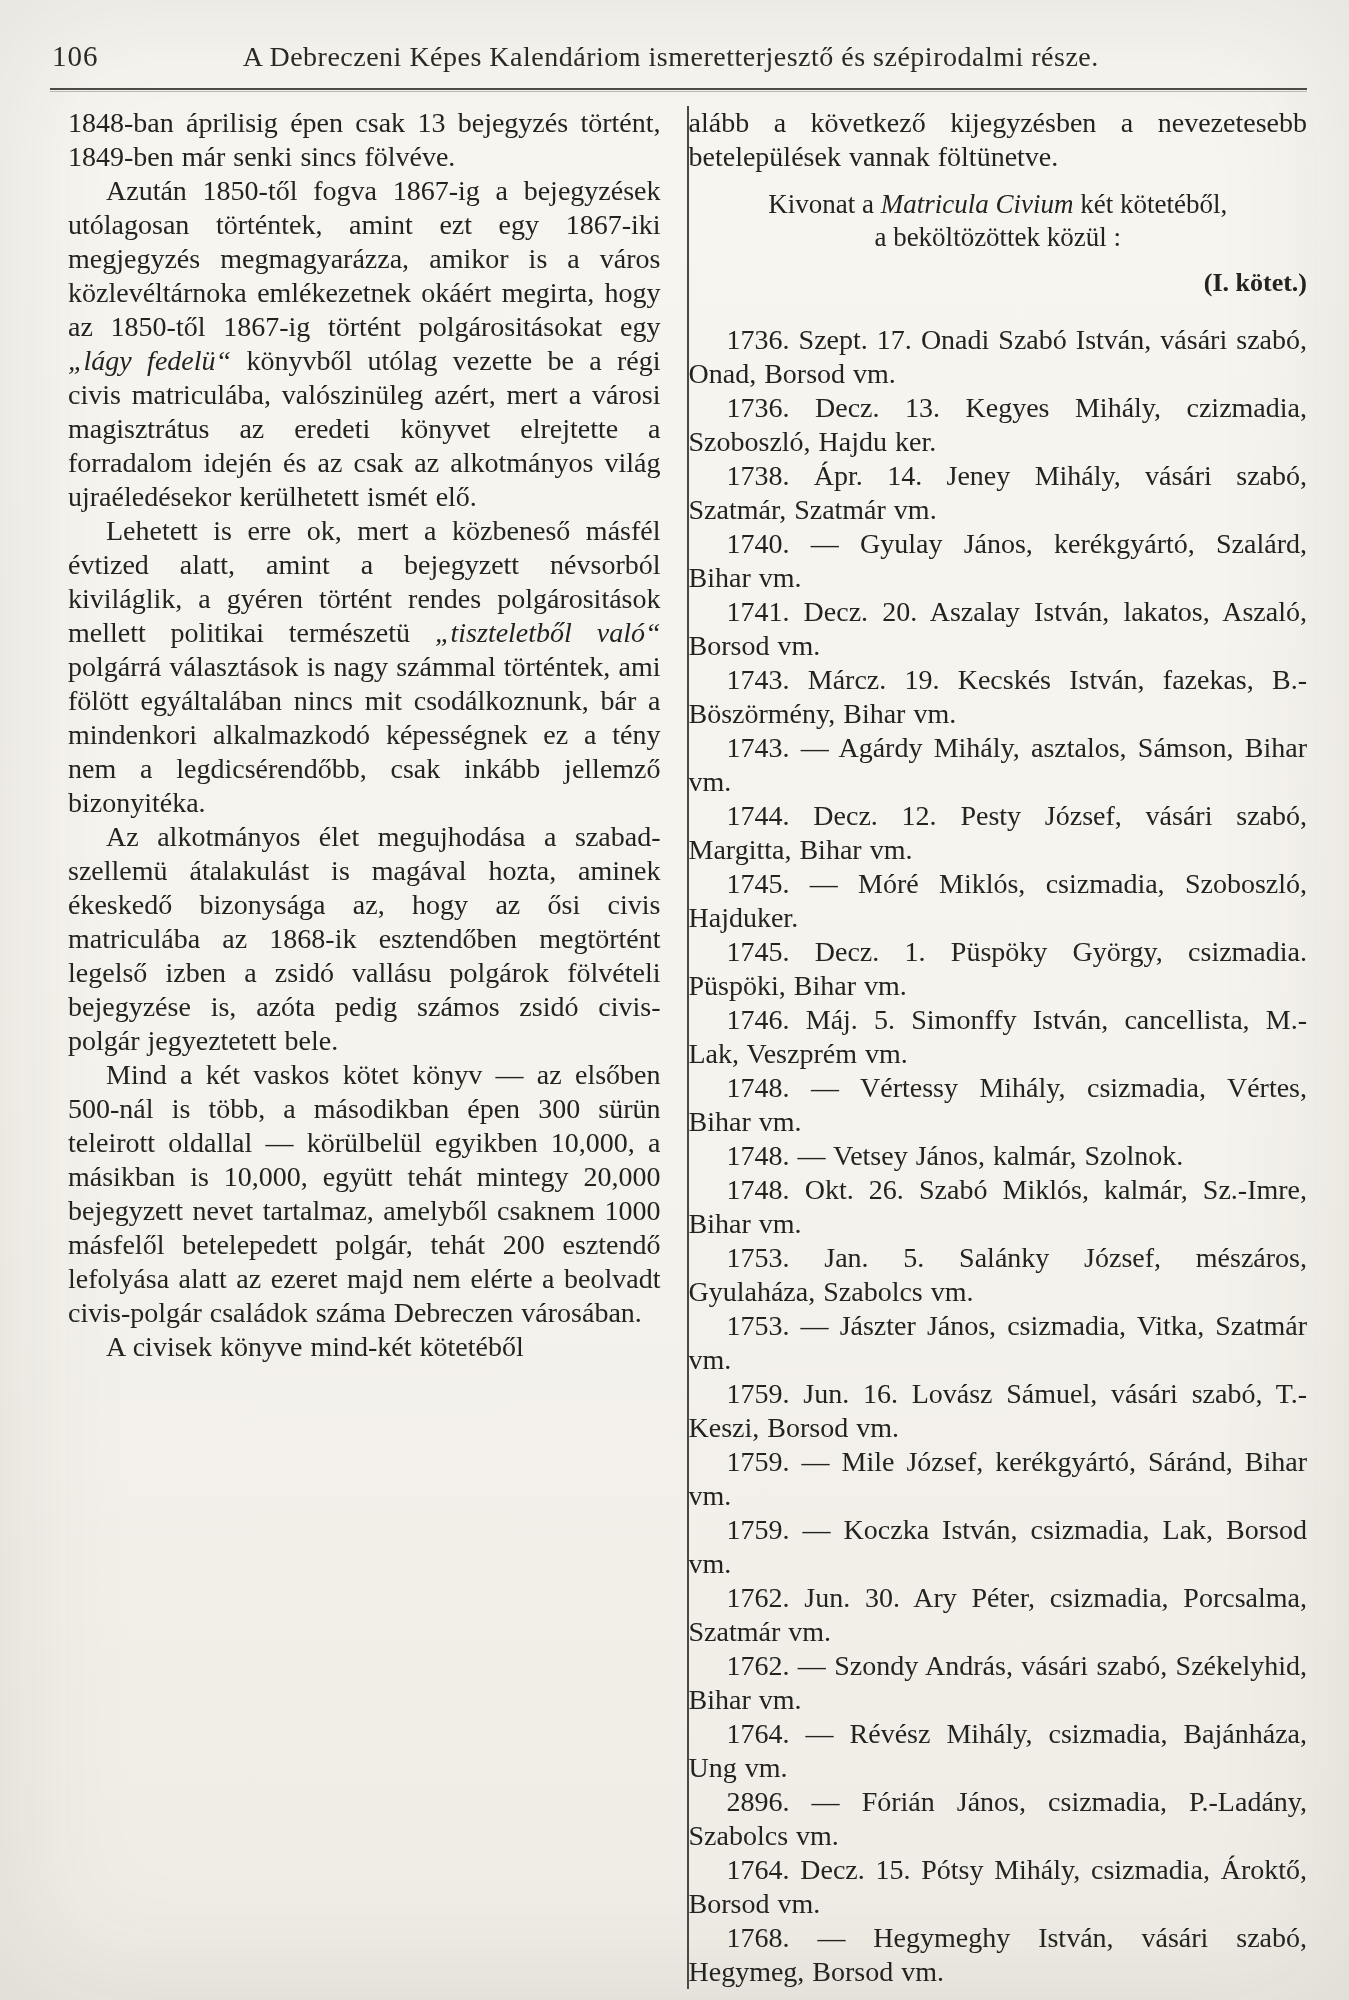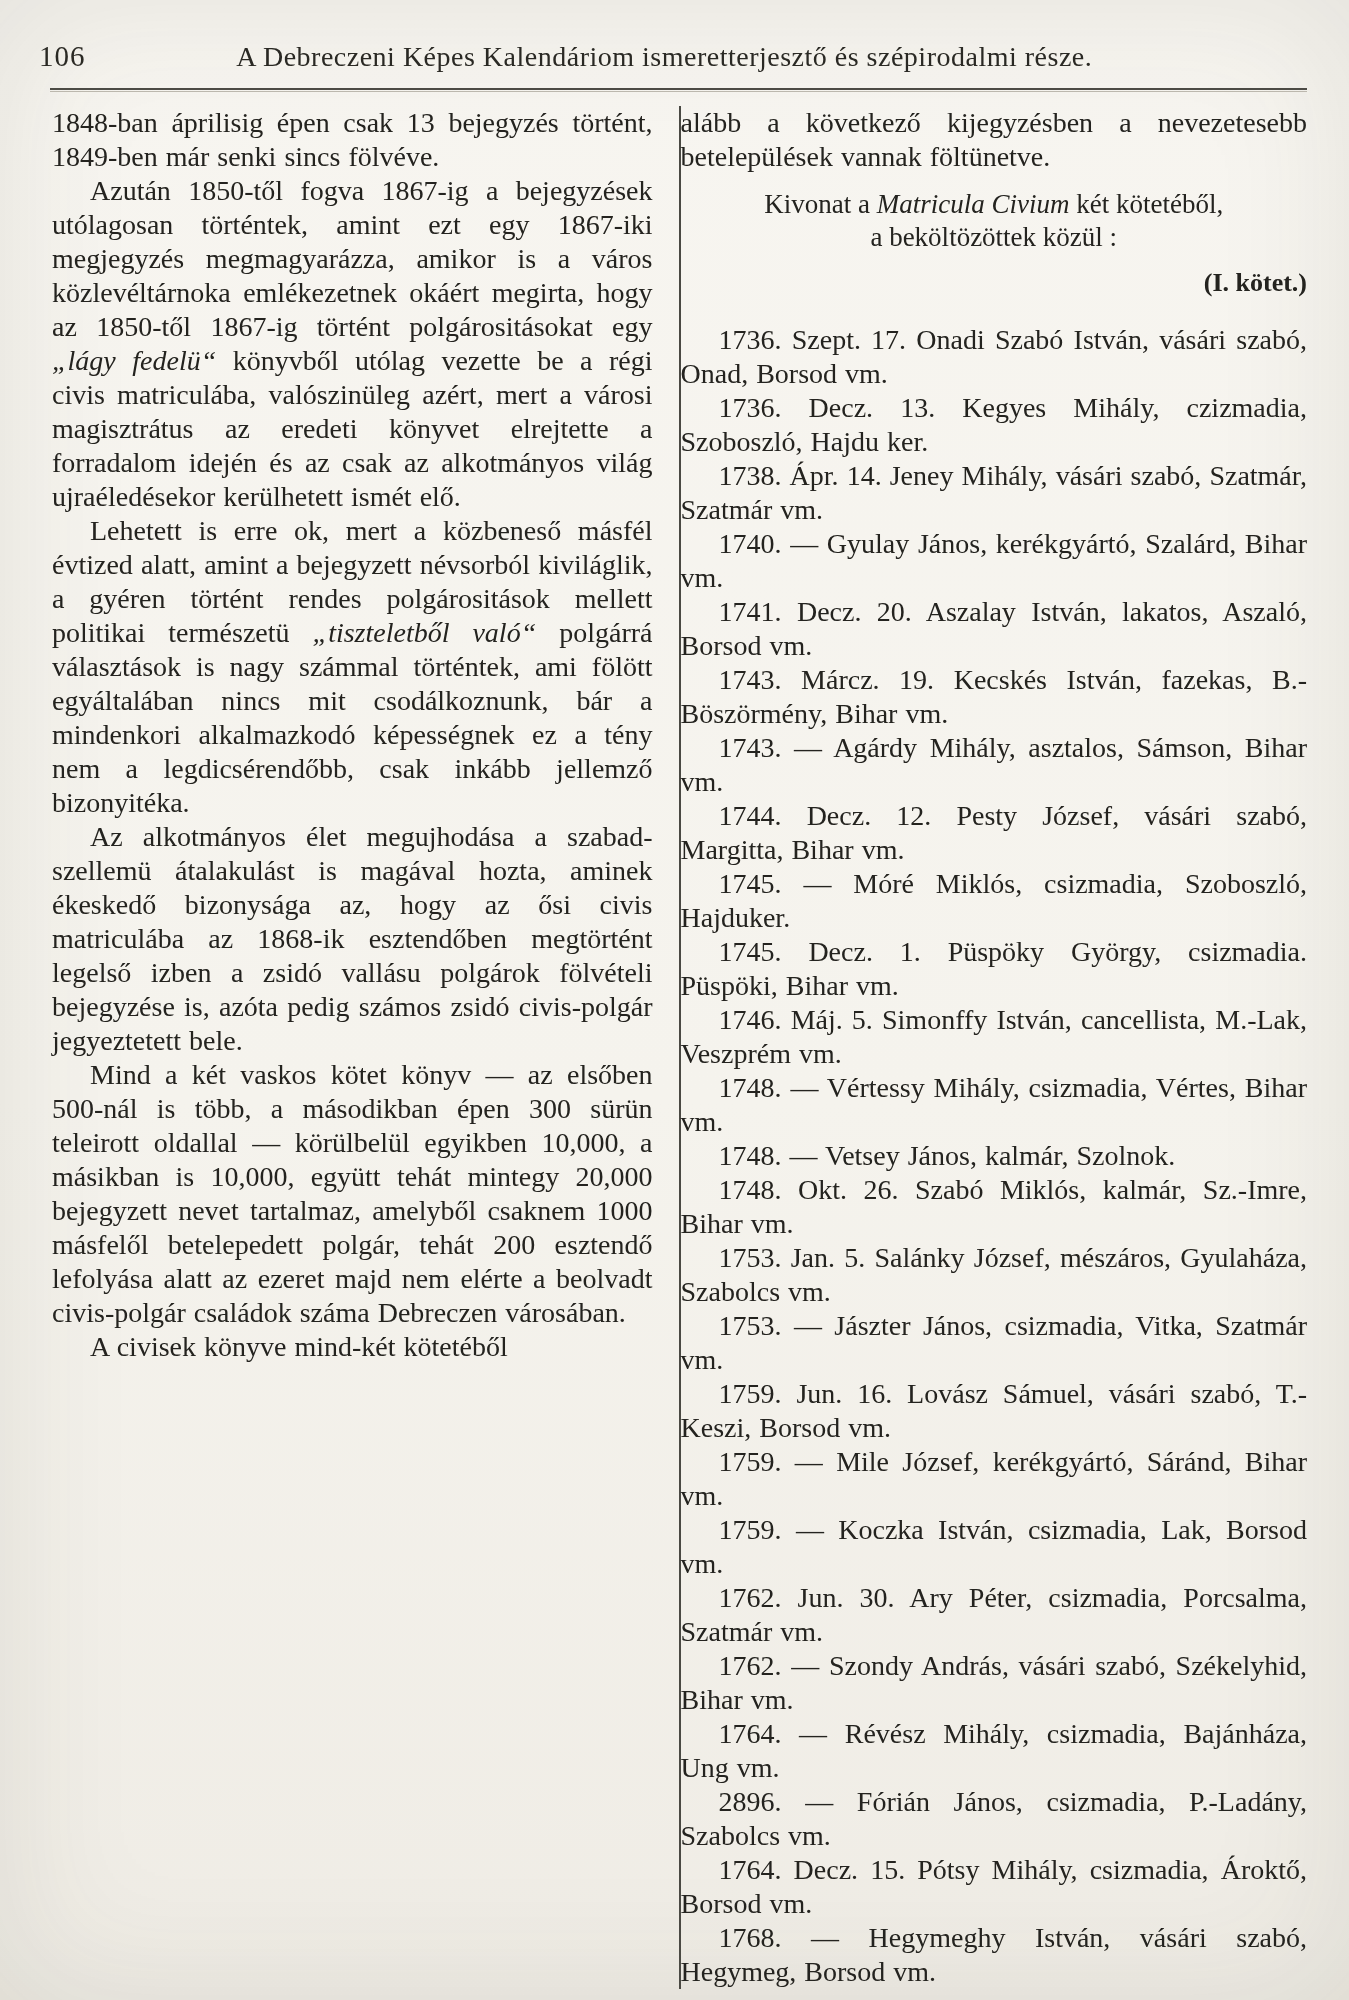--- a/index.html
+++ b/index.html
@@ -11,37 +11,37 @@
   }
   .page {
     position: relative;
     width: 1349px; height: 2000px;
     background: linear-gradient(180deg, #f7f5f0 0%, #f5f3ed 55%, #efece5 100%);
     color: #24231f;
     overflow: hidden;
     box-shadow: inset 0 0 140px rgba(60,55,40,0.10);
   }
   .page-header {
-    position: absolute; top: 40px; left: 39px; right: 46px;
+    position: absolute; top: 40px; left: 52px; right: 46px;
     display: flex; align-items: baseline;
   }
   .page-number { font-size: 29px; letter-spacing: 1px; color: #2a2924; }
   .running-title {
     flex: 1; text-align: center;
     font-size: 28px; color: #2a2924;
     padding-right: 60px;
     letter-spacing: 0.5px;
   }
   .header-rule {
     position: absolute; top: 88px; left: 50px; right: 42px; height: 4px;
     border-top: 2px solid #4c4b45;
     border-bottom: 1px solid #bcb8ae;
   }
   .columns {
-    position: absolute; top: 106px; left: 52px; right: 42px;
+    position: absolute; top: 106px; left: 68px; right: 42px;
     display: flex; align-items: stretch;
   }
   .col { width: 50%; }
   .col-left  { padding-right: 26px; }
   .col-right { }
   .divider { width: 2px; background: #4a4943; }
   p.para {
     margin: 0;
     font-size: 28px; line-height: 34px;
     text-align: justify;

